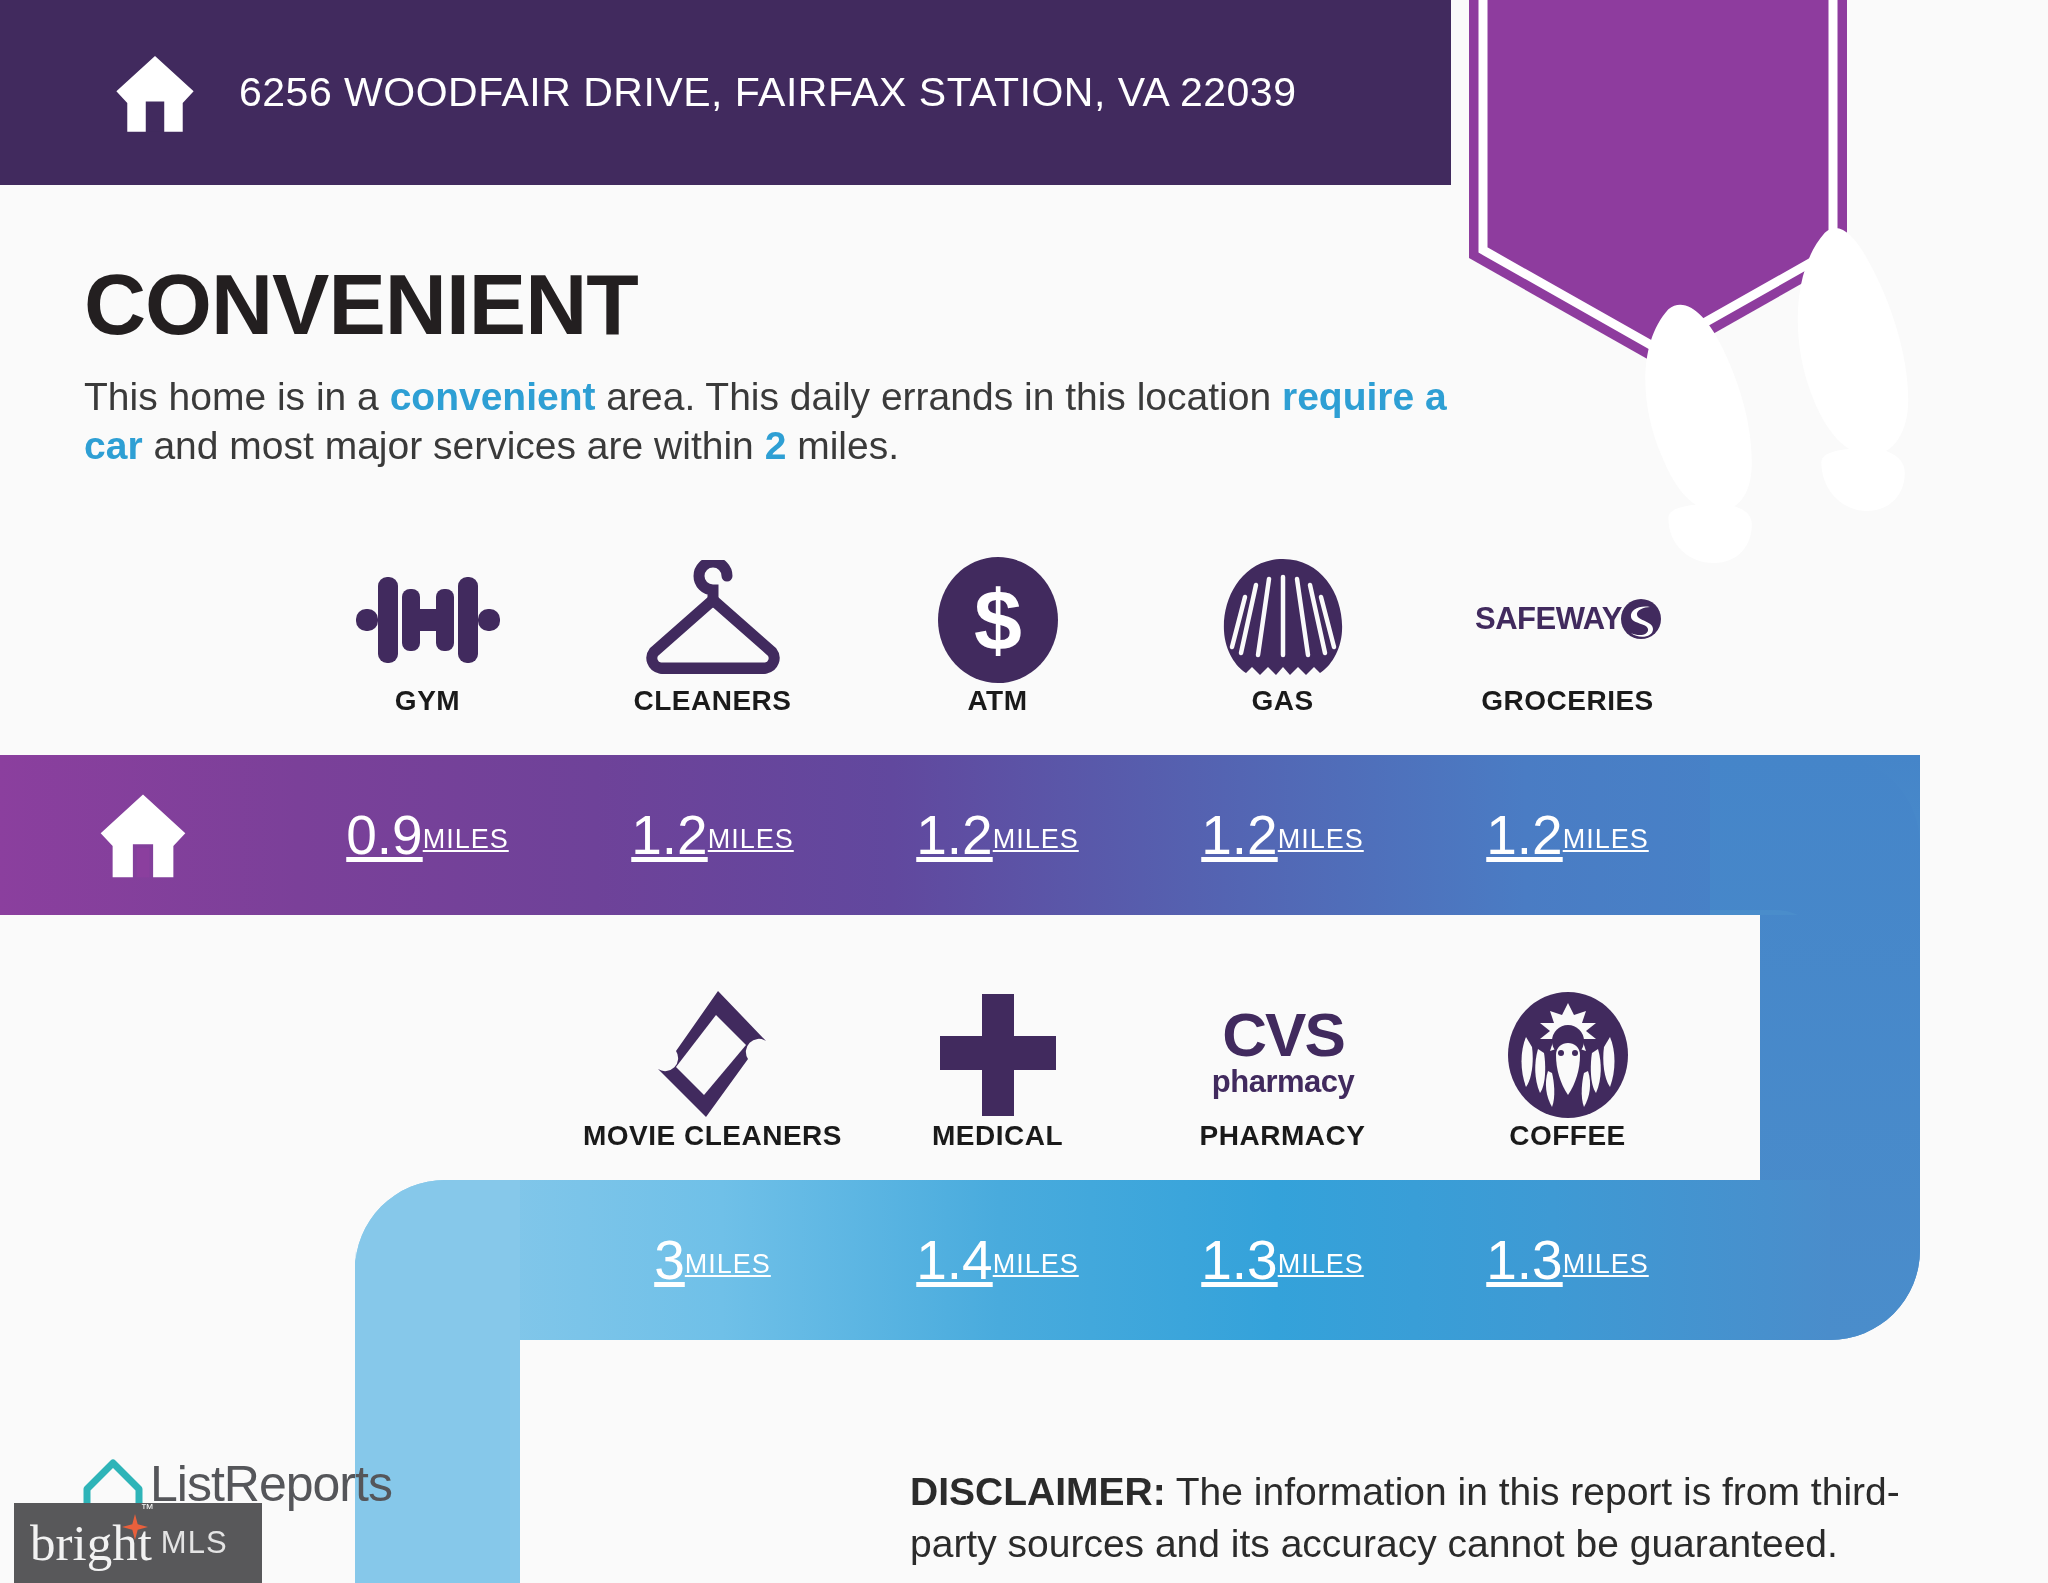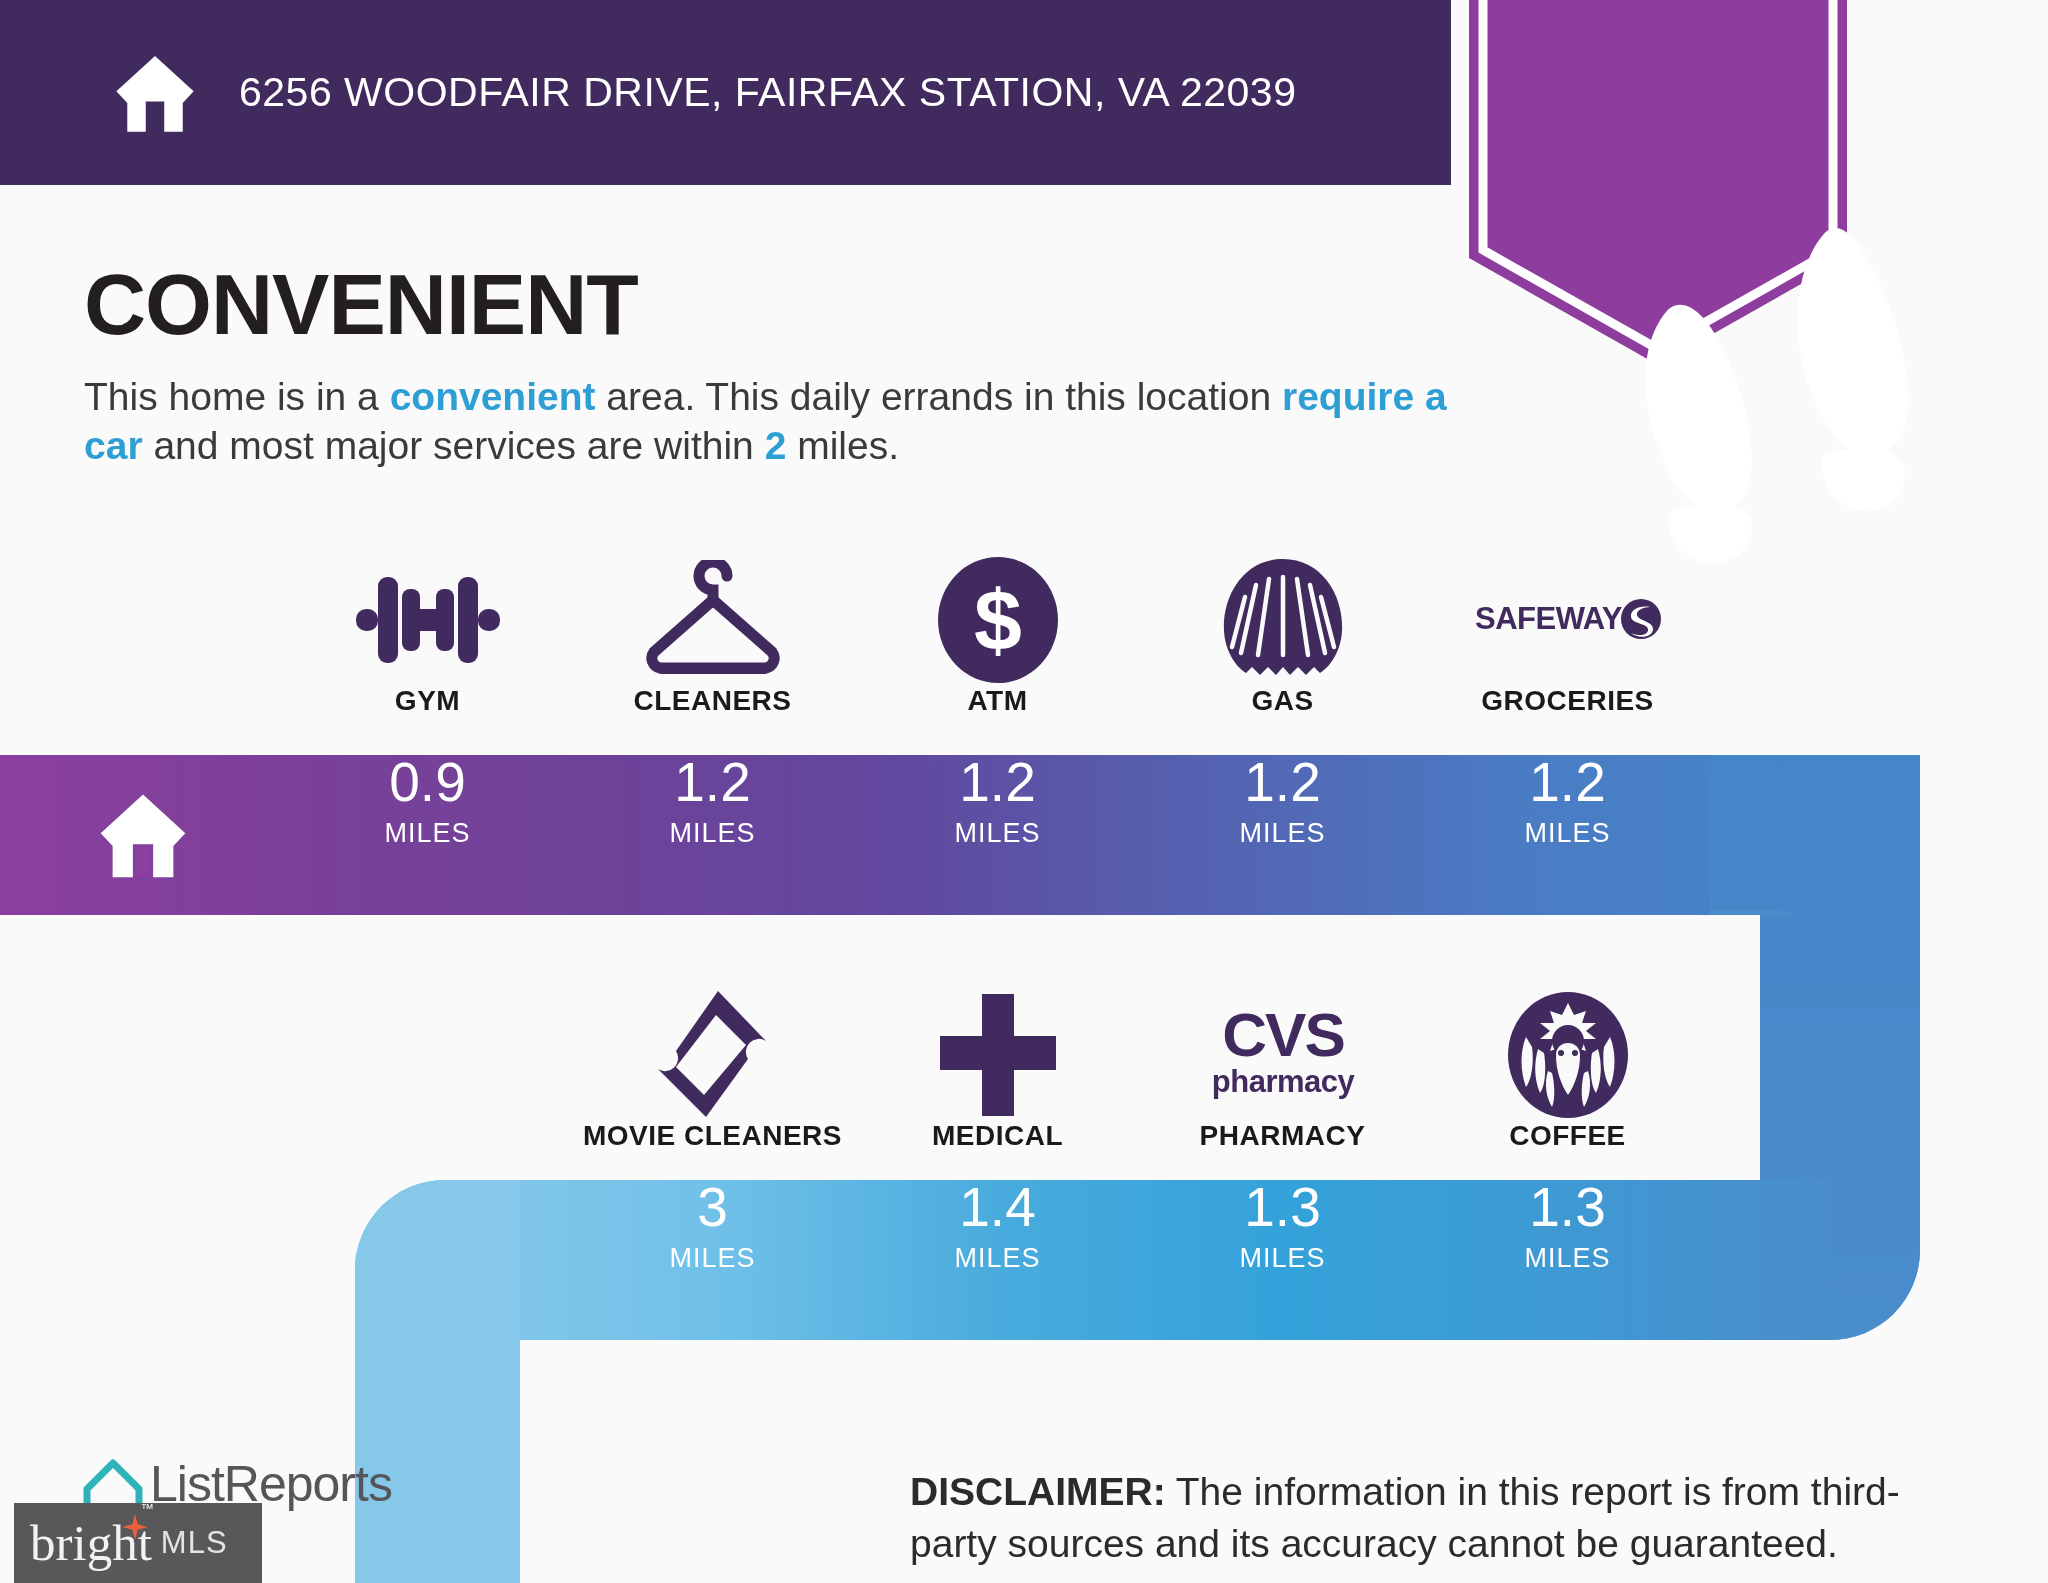--- a/index.html
+++ b/index.html
@@ -55,22 +55,23 @@
   .icon-art { height: 130px; display: flex; align-items: center; justify-content: center; }
   .icon-label {
     font-size: 28px; font-weight: 700; color: #1a1a1a;
     letter-spacing: 0.5px; white-space: nowrap;
   }
 
   
   #snake { position: absolute; left: 0; top: 0; width: 2048px; height: 1583px; }
   .dist-cell {
     position: absolute; width: 285px; height: 160px;
-    display: flex; flex-direction: column; align-items: center; 
+    display: flex; flex-direction: row; align-items: center; justify-content: center;
     color: #ffffff;
+    text-decoration: underline;
   }
   .dist-num { font-size: 55px; font-weight: 400; line-height: 1; }
   .dist-unit { font-size: 27px; font-weight: 400; margin-top: 8px; letter-spacing: 1px; }
   #home-cell {
     position: absolute; left: 0; top: 755px; width: 285px; height: 160px;
     display: flex; align-items: center; justify-content: center;
   }
 
   
   #lr-logo {

